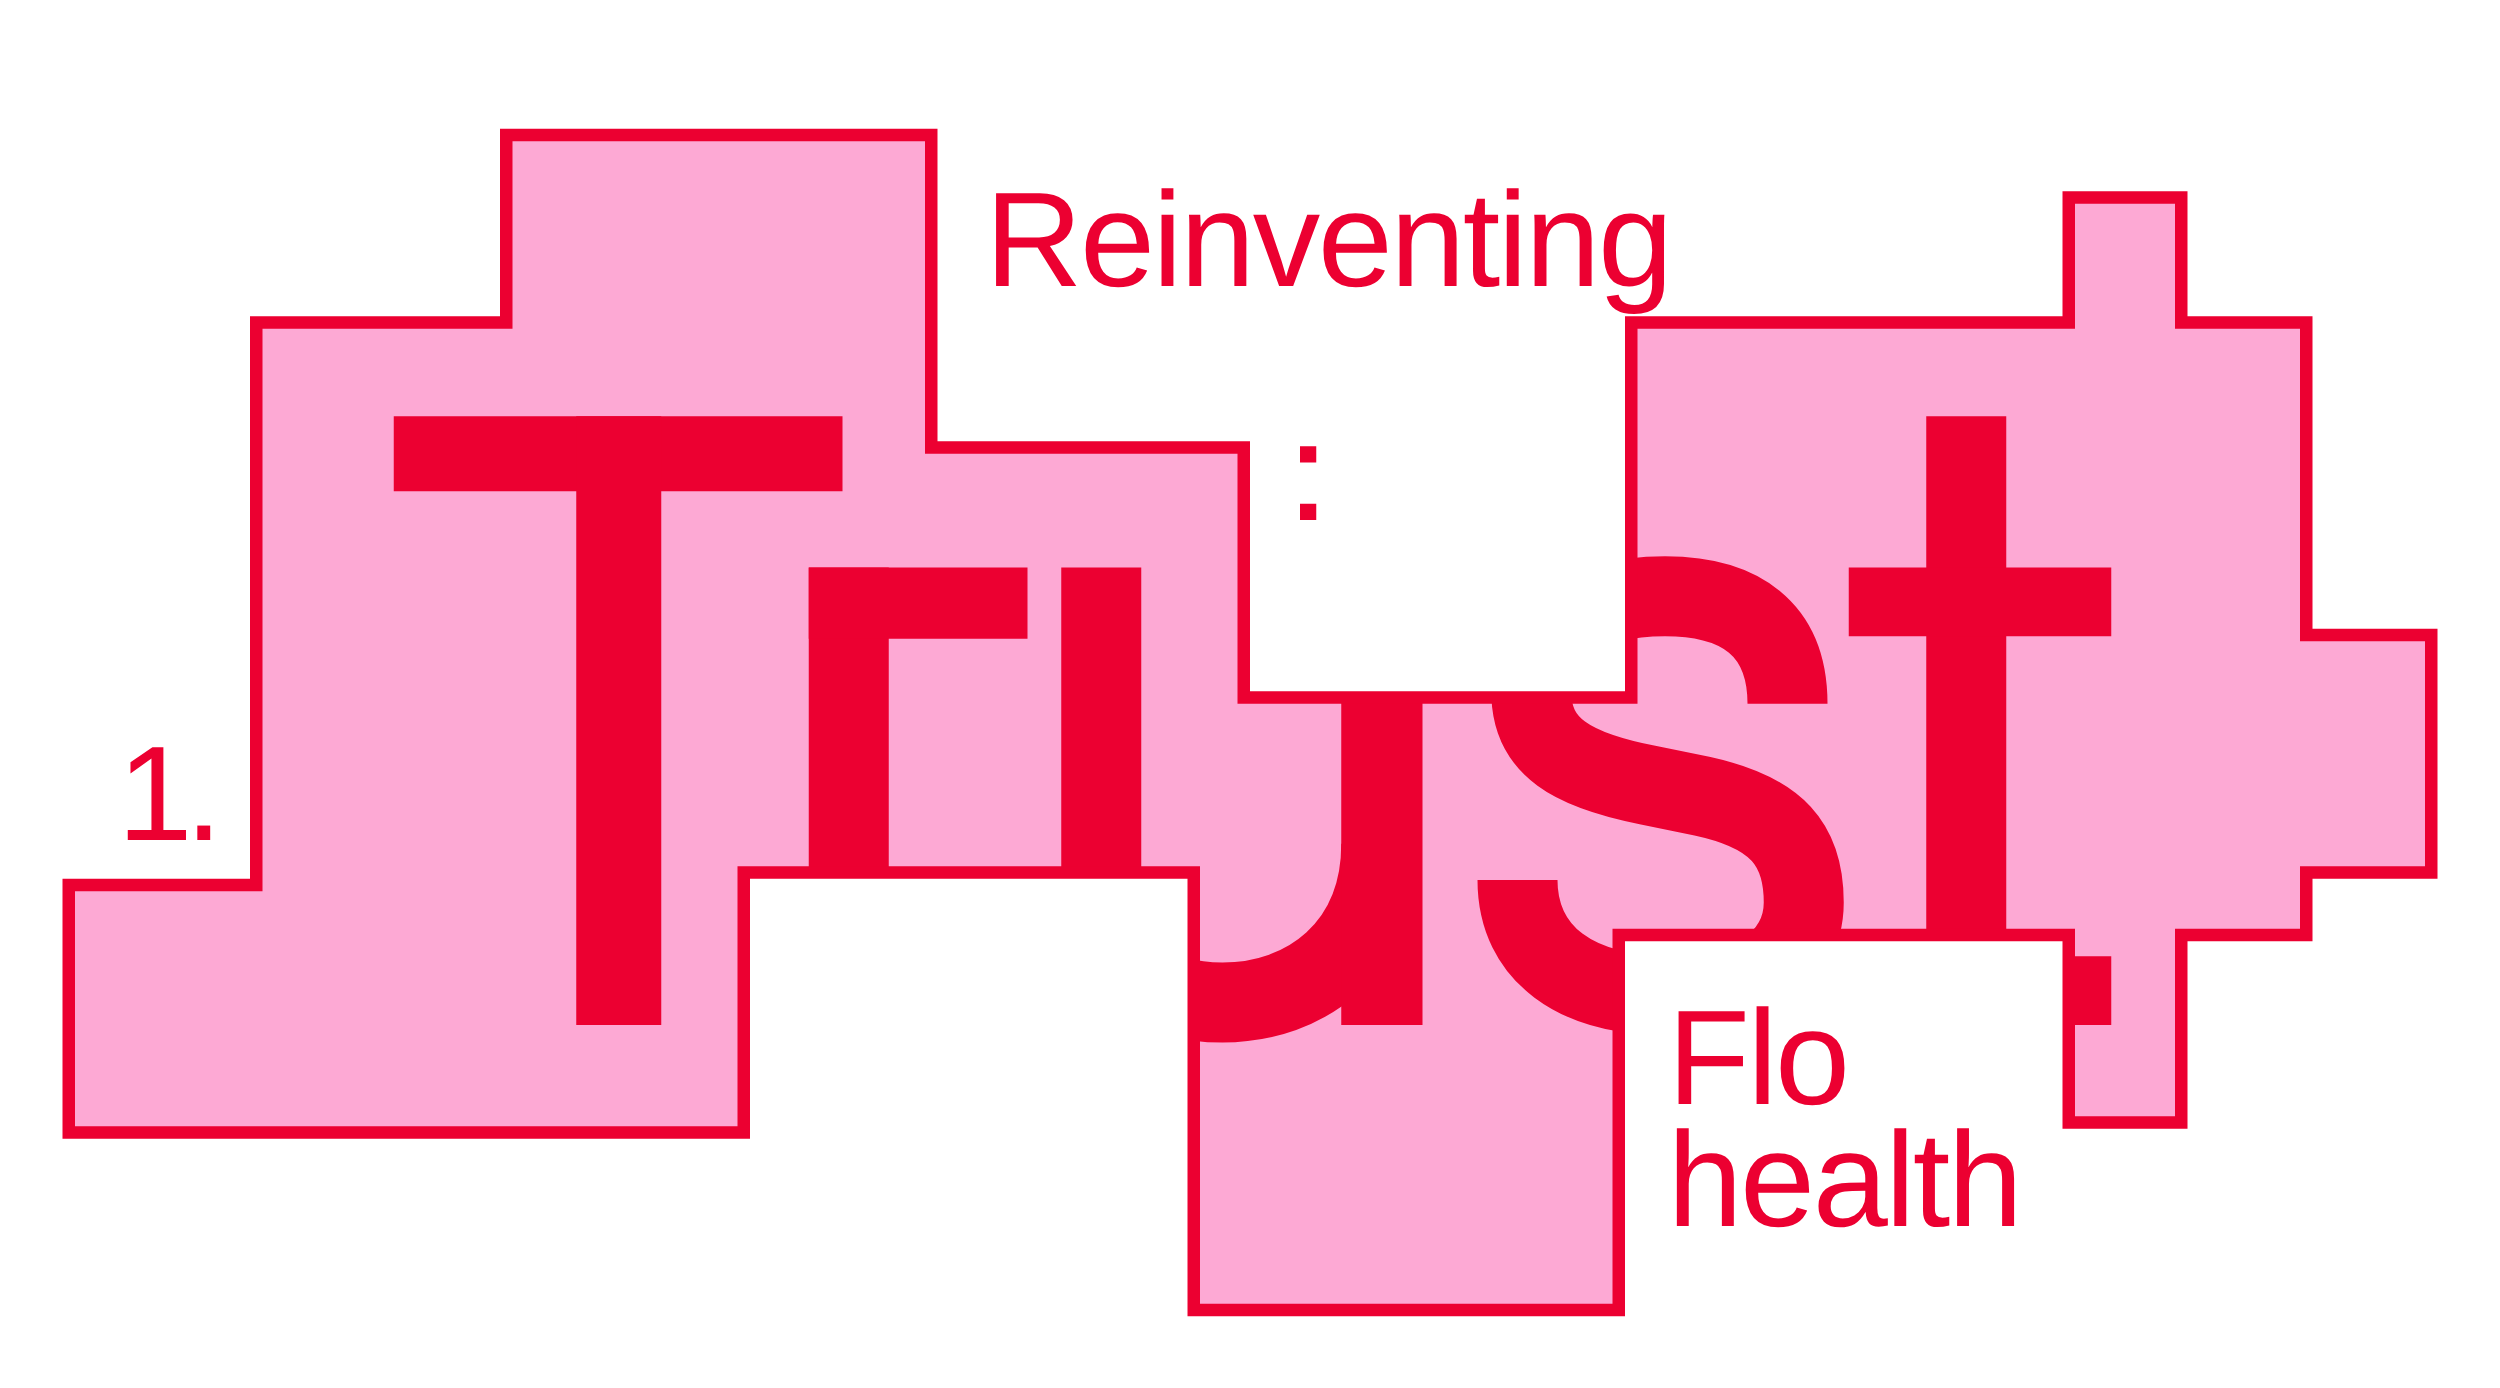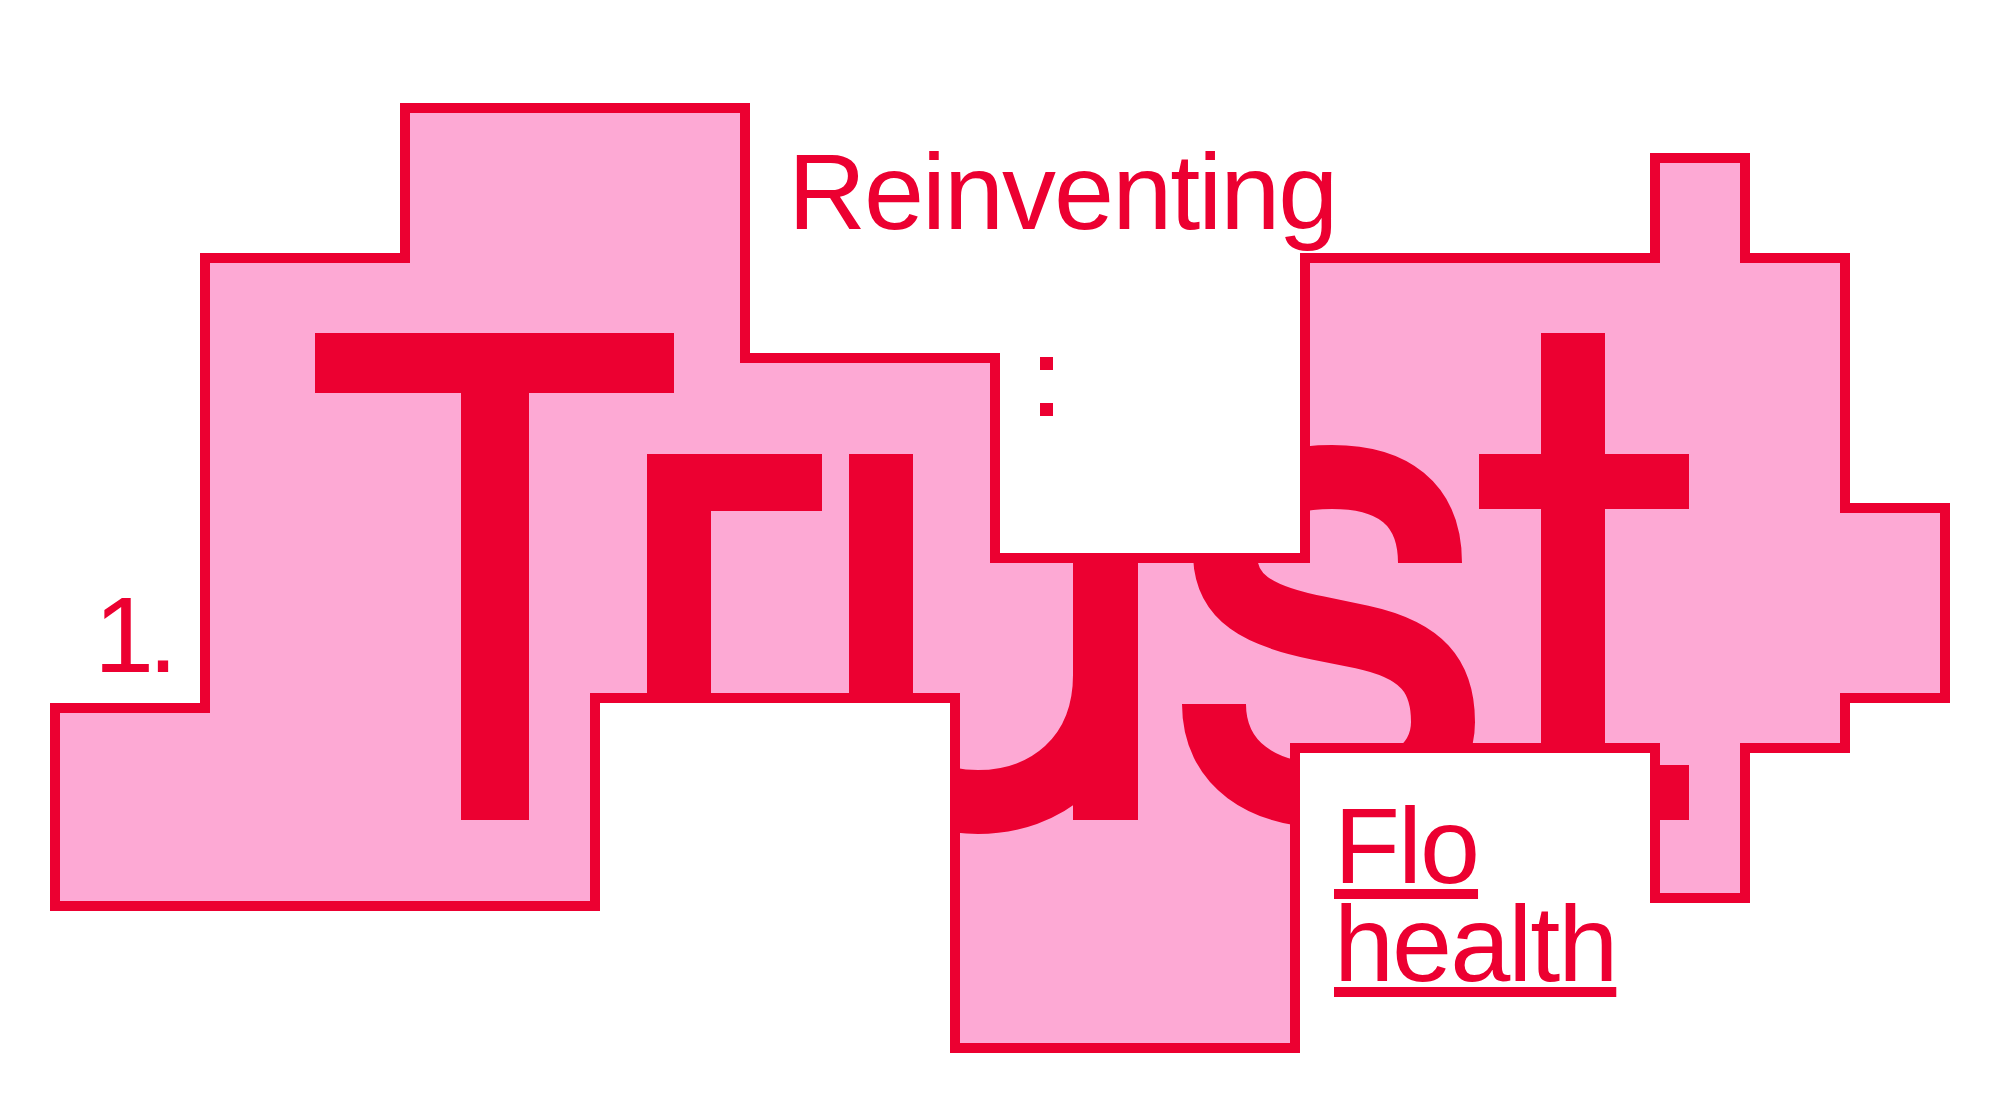--- a/index.html
+++ b/index.html
@@ -11,21 +11,21 @@
     font-family: "Liberation Sans", sans-serif;
     font-size: 108px;
     line-height: 98px;
     letter-spacing: -2px;
     white-space: nowrap;
     margin: 0;
   }
   .label .line { display: block; }
   .heading { left: 788px; top: 123px; }
   .number { left: 94px; top: 566px; letter-spacing: -6px; }
-  .brand { left: 1334px; top: 777px; text-decoration: underline; }
+  .brand { left: 1334px; top: 777px; }
   .sr { position: absolute; width: 1px; height: 1px; overflow: hidden; clip: rect(0 0 0 0); white-space: nowrap; }
 </style>
 </head>
 <body>
 
 <div class="poster">
   <svg width="2000" height="1110" viewBox="0 0 2000 1110">
     <defs>
       <clipPath id="shapeClip">
         <path d="M55,688 L205,688 L205,238 L405,238 L405,88 L745,88 L745,338 L995,338 L995,538 L1305,538 L1305,238 L1655,238 L1655,138 L1745,138 L1745,238 L1845,238 L1845,488 L1945,488 L1945,678 L1845,678 L1845,728 L1745,728 L1745,878 L1655,878 L1655,728 L1295,728 L1295,1028 L955,1028 L955,678 L595,678 L595,886 L55,886 Z"></path>

